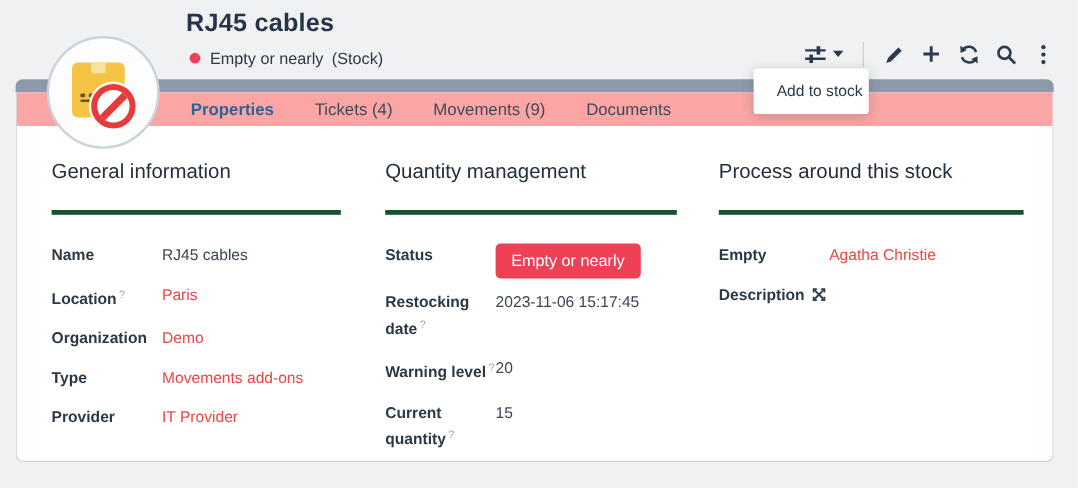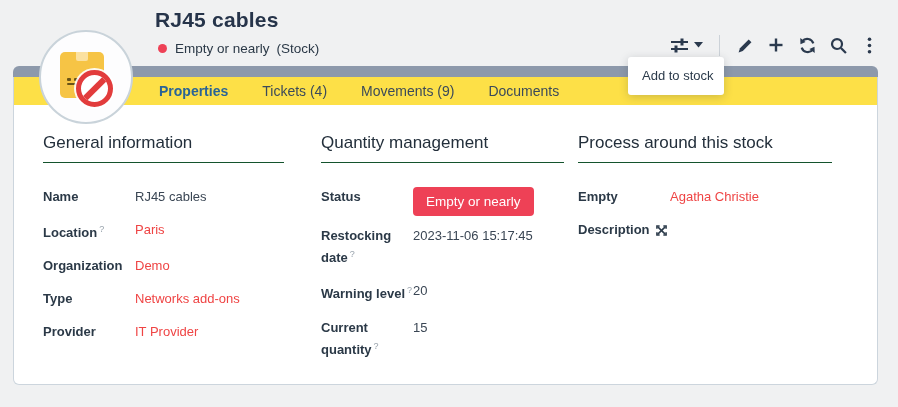--- a/index.html
+++ b/index.html
@@ -67,49 +67,49 @@
 
   
   .dropdown {
     position:absolute; left:628px; top:57px; width:96px; height:38px;
     background:#fff; border-radius:3px;
     box-shadow:0 2px 10px rgba(40,50,60,.22);
     z-index:10; display:flex; align-items:center;
   }
   .dropdown-item {
     padding-left:14px; font-size:13px; color:#2b3a4a; cursor:pointer;
-    line-height:38px; width:100%;
+    line-height:38px; width:100%;text-align:center;
   }
 
   
   .accent-bar {
     position:absolute; left:13px; right:20px; top:66px; height:11px;
     background:#8d99ab; border-radius:6px 6px 0 0; z-index:2;
   }
   .card {
     position:absolute; left:13px; right:20px; top:77px; height:308px;
     background:#fff; border:1px solid #ccd5dd; border-top:none;
     border-radius:0 0 6px 6px; z-index:3;
   }
   .tabs {
-    height:28px; background:#fde047; display:flex; align-items:center;
+    height:28px; background:#fca5a5; display:flex; align-items:center;
     padding-left:145px; gap:34px; border-radius:0;
   }
   .tab { font-size:14px; color:#3b4a5a; cursor:pointer; white-space:nowrap; }
   .tab.active { color:#2a6496; font-weight:700; }
 
   
   .content { position:absolute; left:0; right:0; top:28px; bottom:0; }
   .col { position:absolute; top:28px; }
   .col-1 { left:29px;  width:241px; }
   .col-2 { left:307px; width:243px; }
-  .col-3 { left:564px; width:254px; }
+  .col-3 { left:585px; width:254px; }
   .sec-title {
     font-size:17px; color:#232f3b; font-weight:400;
-    padding-bottom:9px; border-bottom:1px solid #14532d; margin-bottom:24px;
+    padding-bottom:22px; border-bottom:4px solid #14532d; margin-bottom:24px;
   }
   .row { display:flex; margin-bottom:14px; }
   .lbl {
     width:92px; flex:0 0 92px; font-size:13px; font-weight:700;
     color:#2b3947; line-height:19px;
   }
   .lbl sup { color:#97a1ab; font-weight:400; font-size:9px; margin-left:2px; }
   .val { font-size:13px; color:#3a4654; line-height:19px; }
   .val.link { color:#ef4444; cursor:pointer; }
   .row-status { margin-bottom:10px; align-items:flex-start; }
@@ -216,21 +216,21 @@
         <div class="row">
           <span class="lbl"><span>Location</span><sup>?</sup></span>
           <span class="val link">Paris</span>
         </div>
         <div class="row">
           <span class="lbl">Organization</span>
           <span class="val link">Demo</span>
         </div>
         <div class="row">
           <span class="lbl">Type</span>
-          <span class="val link">Networks add-ons</span>
+          <span class="val link">Movements add-ons</span>
         </div>
         <div class="row">
           <span class="lbl">Provider</span>
           <span class="val link">IT Provider</span>
         </div>
       </div>
 
       <div class="col col-2">
         <div class="sec-title">Quantity management</div>
         <div class="row row-status">

